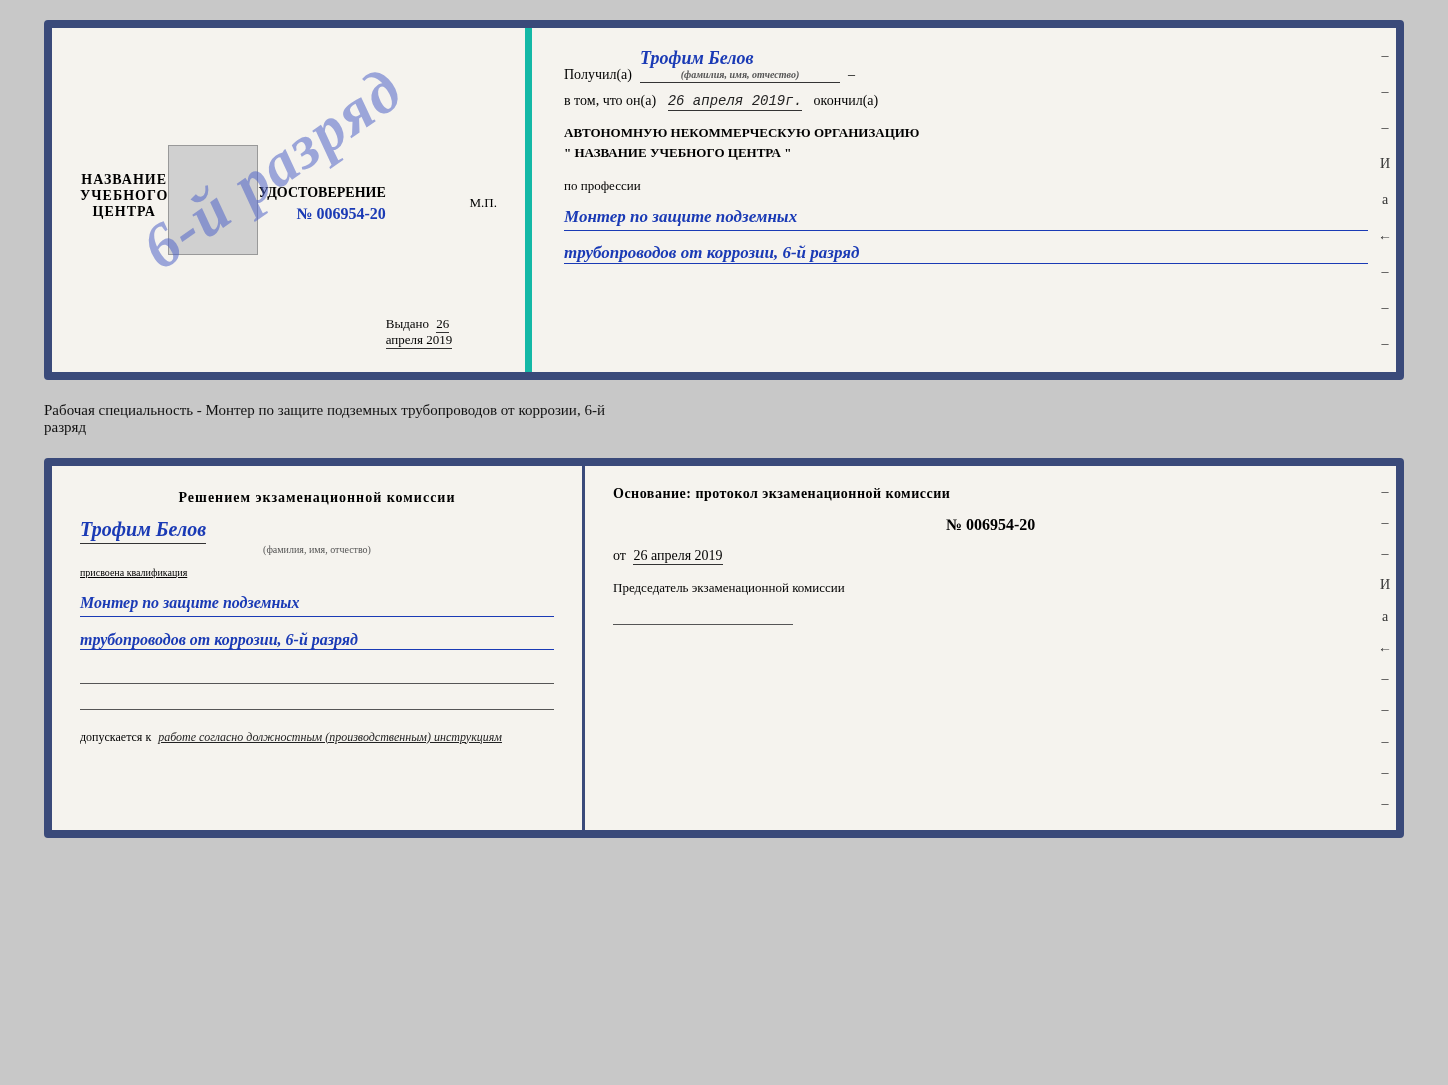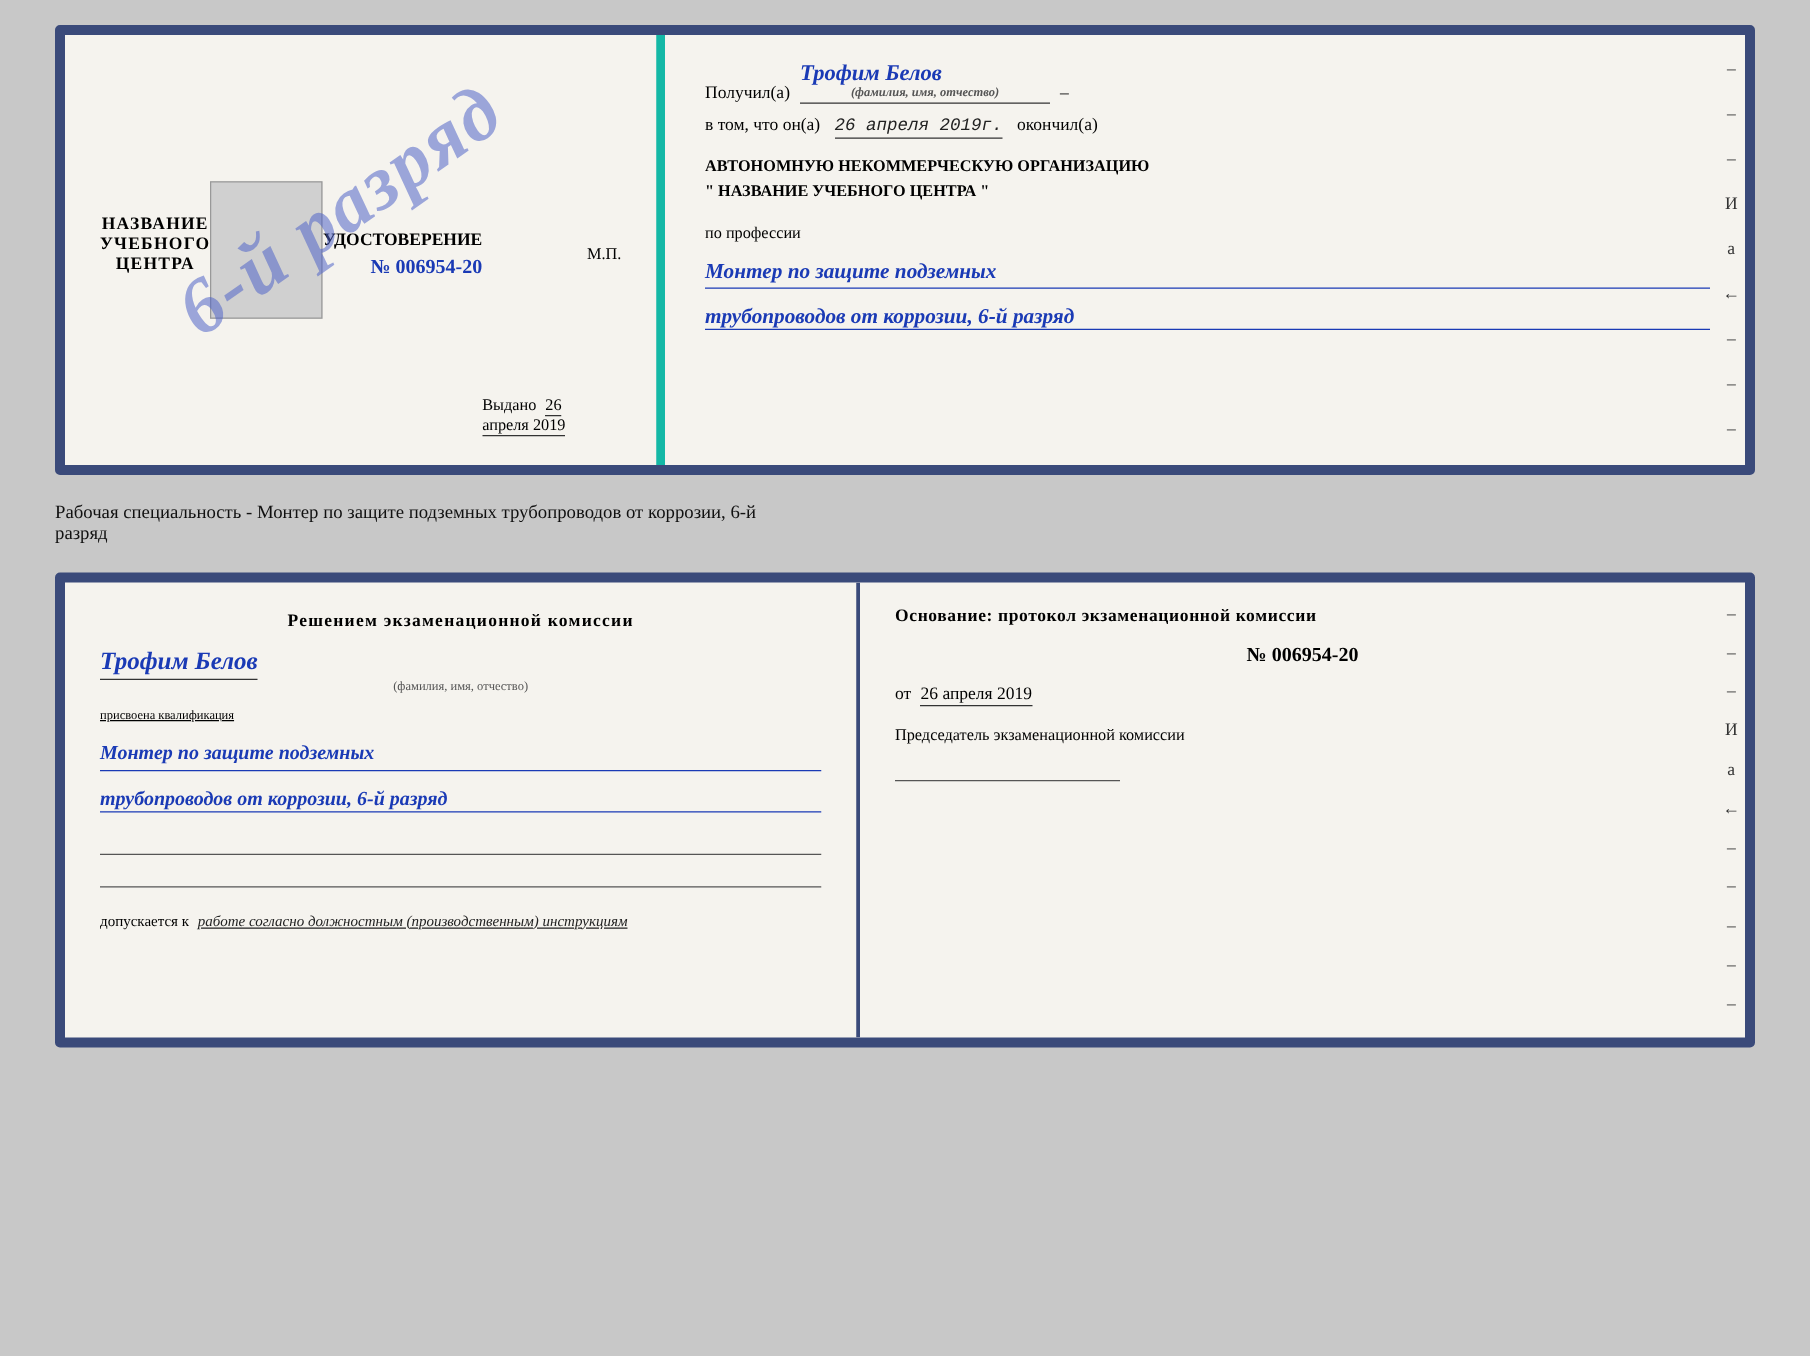--- a/index.html
+++ b/index.html
@@ -202,21 +202,21 @@
       display: flex;
       width: 1360px;
       background: #f5f3ee;
       border: 8px solid #3a4a7a;
       border-radius: 4px;
       min-height: 380px;
       overflow: hidden;
     }
 
     .cert-bottom-left {
-      width: 636px;
+      width: 533px;
       border-right: 3px solid #3a4a7a;
       padding: 24px 28px;
       display: flex;
       flex-direction: column;
       gap: 12px;
     }
 
     .cert-bottom-right {
       flex: 1;
       padding: 20px 28px;

